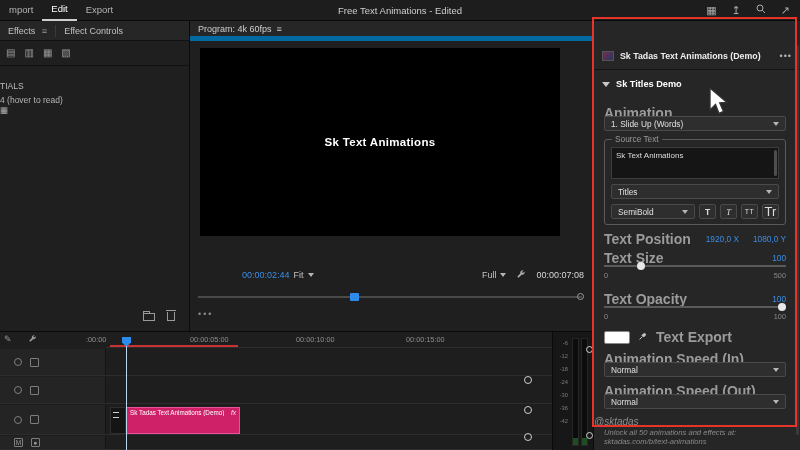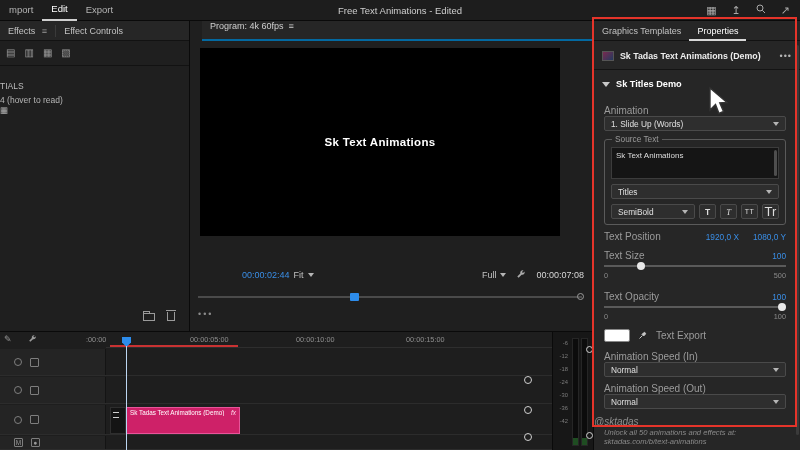--- a/index.html
+++ b/index.html
@@ -26,21 +26,21 @@
   #bin-label { position:absolute; left:0; top:60px; font-size:8.5px; color:#bdbdbd; }
   #bin-item { position:absolute; left:0; top:74px; width:150px; display:flex; justify-content:space-between; color:#b5b5b5; font-size:8.5px;flex-direction:column; }
   #lp-bottom-icons { position:absolute; right:14px; bottom:10px; display:flex; gap:12px; align-items:flex-end; }
   .mini-folder { width:12px; height:8px; border:1px solid #9a9a9a; position:relative; }
   .mini-folder::before { content:''; position:absolute; top:-3px; left:-1px; width:5px; height:2px; border:1px solid #9a9a9a; border-bottom:none; }
   .mini-trash { width:8px; height:9px; border:1px solid #9a9a9a; border-top:none; position:relative; }
   .mini-trash::before { content:''; position:absolute; top:-2px; left:-2px; width:10px; height:1px; background:#9a9a9a; }
 
   
   #program-panel { left:190px; top:21px; width:402px; height:310px; background:#1f1f1f; }
-  #pm-header { height:20px; background:#262626; border-bottom:2px solid #0369a1; display:flex; padding:0 8px; color:#cfcfcf; font-size:9px; gap:5px;margin-left:12px; }
+  #pm-header { height:20px; background:#262626; border-bottom:5px solid #0369a1; display:flex; align-items:center; padding:0 8px; color:#cfcfcf; font-size:9px; gap:5px; }
   #pm-video { position:absolute; left:10px; top:27px; width:360px; height:188px; background:#000; display:flex; align-items:center; justify-content:center; }
   #pm-video .vtext { color:#fff; font-size:11.5px; font-weight:bold; letter-spacing:.3px; }
   #pm-transport { position:absolute; left:8px; right:8px; top:246px; height:16px; display:flex; align-items:center; font-size:9px; }
   .tc-blue { color:#3a8ee6;margin-left:44px; }
   .pm-dd { display:flex; align-items:center; gap:4px; color:#c2c2c2; margin-left:4px; }
   #pm-right { margin-left:auto; display:flex; align-items:center; gap:10px; }
   #pm-duration { color:#d8d8d8; }
   #pm-scrub { position:absolute; left:8px; right:10px; top:272px; height:8px; }
   #pm-scrub .track { position:absolute; left:0; right:0; top:3px; height:2px; background:#4a4a4a; }
   #pm-scrub .ph { position:absolute; left:152px; top:0; width:9px; height:8px; background:#2d8ceb; border-radius:1px; }
@@ -51,21 +51,21 @@
   #props-panel { left:594px; top:21px; width:206px; height:429px; background:#262626; }
   #pp-tabs { height:20px; background:#262626; border-bottom:1px solid #121212; display:flex; align-items:center; }
   #pp-tabs .tab.active { color:#fff; border-bottom:2px solid #d8d8d8; }
   #pp-clip-row { position:absolute; left:8px; right:8px; top:26px; height:18px; display:flex; align-items:center; gap:6px; }
   #pp-clip-thumb { width:12px; height:10px; background:linear-gradient(135deg,#7a2a50,#233a5e); border:1px solid #555; }
   #pp-clip-name { color:#eee; font-weight:bold; font-size:8.8px; }
   .dots-btn { margin-left:auto; color:#b5b5b5; letter-spacing:1px; }
   #pp-div1 { position:absolute; left:0; top:48px; width:100%; height:1px; background:#141414; }
   #pp-section { position:absolute; left:8px; top:58px; display:flex; align-items:center; gap:6px; color:#fff; font-size:9.2px; font-weight:bold; }
   .chevron-open { width:0; height:0; border-left:4px solid transparent; border-right:4px solid transparent; border-top:5px solid #c8c8c8; }
-  .pp-label { color:#9b9b9b; font-size:10px; }
+  .pp-label { color:#9b9b9b; font-size:14px;font-weight:bold; }
   .pp-select { background:#2e2e2e; border:1px solid #4a4a4a; border-radius:2px; height:15px; display:flex; align-items:center; justify-content:space-between; padding:0 6px; font-size:8.3px; color:#e0e0e0; }
   .chev { width:0; height:0; border-left:3px solid transparent; border-right:3px solid transparent; border-top:4px solid #b5b5b5; }
   #pp-anim-label { position:absolute; left:10px; top:84px; }
   #pp-anim-select { position:absolute; left:10px; right:14px; top:95px; }
   #pp-group { position:absolute; left:10px; right:14px; top:118px; height:86px; border:1px solid #5a5a5a; border-radius:3px; }
   #pp-group-label { position:absolute; top:-6px; left:7px; background:#262626; padding:0 3px; color:#9b9b9b; font-size:8.3px; }
   #pp-textarea { position:absolute; left:6px; right:6px; top:7px; height:32px; background:#151515; border:1px solid #3c3c3c; color:#ddd; font-size:8px; padding:3px 4px; }
   #pp-textarea .sb { position:absolute; right:1px; top:2px; width:3px; height:26px; background:#4e4e4e; border-radius:2px; }
   #pp-font-select { position:absolute; left:6px; right:6px; top:44px; }
   #pp-style-row { position:absolute; left:6px; right:6px; top:64px; display:flex; gap:4px; }
@@ -209,24 +209,20 @@
   </div>
   <div id="pm-scrub">
     <span class="track"></span>
     <span class="ph"></span>
     <span class="endcap"></span>
   </div>
   <div id="pm-dots">•••</div>
 </div>
 
 <div id="props-panel" class="panel">
-  <div id="pp-tabs" class="tabbar">
-    <span class="tab">Graphics Templates</span>
-    <span class="tab active">Properties</span>
-  </div>
   <div id="pp-clip-row">
     <span id="pp-clip-thumb"></span>
     <span id="pp-clip-name">Sk Tadas Text Animations (Demo)</span>
     <span class="dots-btn">•••</span>
   </div>
   <div id="pp-div1"></div>
 
   <div id="pp-section">
     <span class="chevron-open"></span>
     <span>Sk Titles Demo</span>

